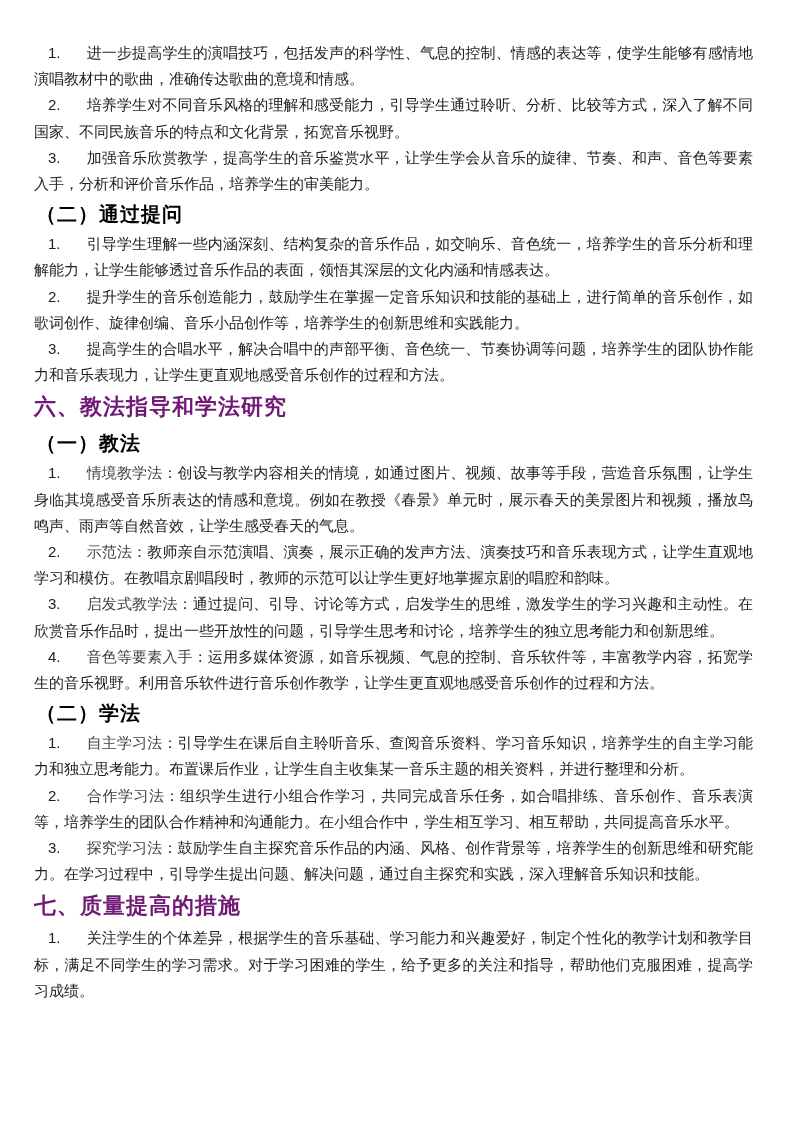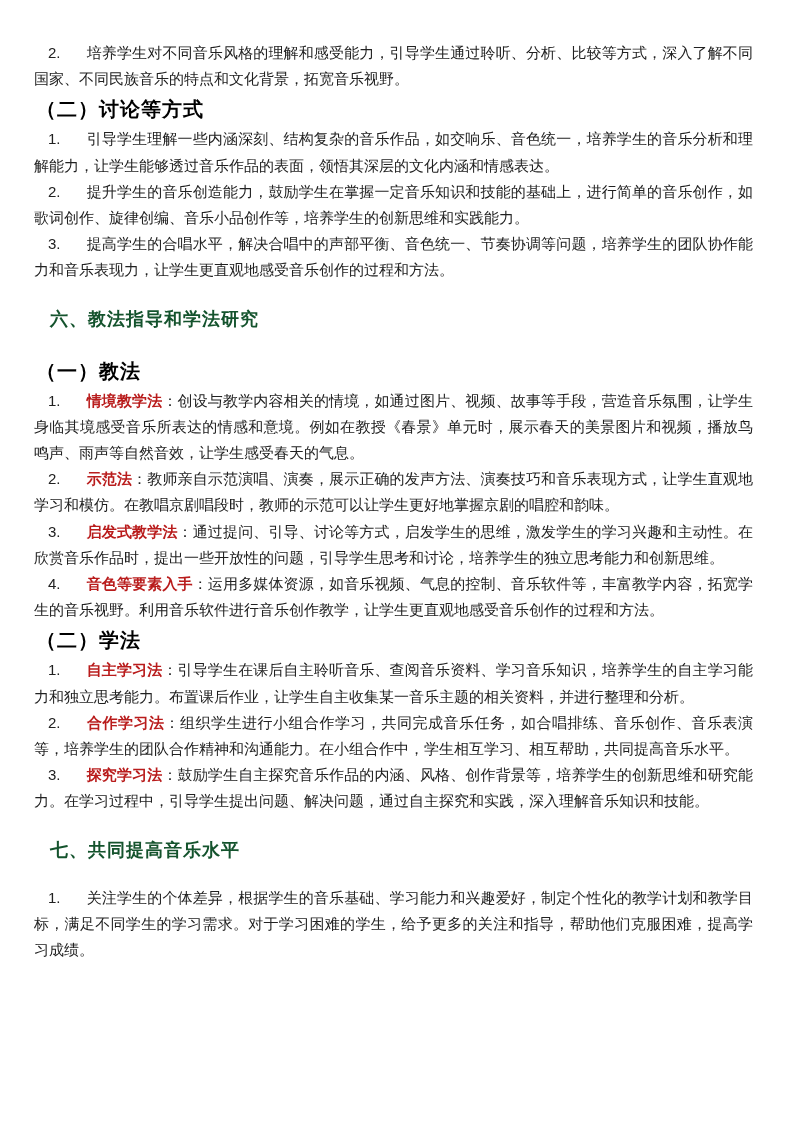--- a/index.html
+++ b/index.html
@@ -27,50 +27,52 @@
     line-height: 26.2px;
     text-align: justify;
     text-indent: 14px;
     color: #212121;
     word-break: break-all;
   }
   p.li .num {
     padding-right: 26px;
   }
   p.li .lead {
-    font-weight: bold;
-    color: #b91c1c;
+    font-weight: normal;
+    color: #404040;
   }
   .h1 {
-    font-size: 18px;
+    font-size: 22px;
     line-height: 38px;
     font-weight: bold;
-    color: #14532d;
+    color: #701a75;
     letter-spacing: 1px;
-    margin: 16px;
+    margin: 0;
   }
   .h2 {
     font-size: 20px;
     line-height: 34px;
     font-weight: bold;
     color: #000000;
     letter-spacing: 1px;
     margin: 0 0 0 2px;
   }
 </style>
 </head>
 <body>
 
 <div class="page">
 
+  <p class="li"><span class="num">1.</span><span class="txt">进一步提高学生的演唱技巧，包括发声的科学性、气息的控制、情感的表达等，使学生能够有感情地演唱教材中的歌曲，准确传达歌曲的意境和情感。</span></p>
 
   <p class="li"><span class="num">2.</span><span class="txt">培养学生对不同音乐风格的理解和感受能力，引导学生通过聆听、分析、比较等方式，深入了解不同国家、不同民族音乐的特点和文化背景，拓宽音乐视野。</span></p>
 
+  <p class="li"><span class="num">3.</span><span class="txt">加强音乐欣赏教学，提高学生的音乐鉴赏水平，让学生学会从音乐的旋律、节奏、和声、音色等要素入手，分析和评价音乐作品，培养学生的审美能力。</span></p>
 
-  <div class="h2">（二）讨论等方式</div>
+  <div class="h2">（二）通过提问</div>
 
   <p class="li"><span class="num">1.</span><span class="txt">引导学生理解一些内涵深刻、结构复杂的音乐作品，如交响乐、音色统一，培养学生的音乐分析和理解能力，让学生能够透过音乐作品的表面，领悟其深层的文化内涵和情感表达。</span></p>
 
   <p class="li"><span class="num">2.</span><span class="txt">提升学生的音乐创造能力，鼓励学生在掌握一定音乐知识和技能的基础上，进行简单的音乐创作，如歌词创作、旋律创编、音乐小品创作等，培养学生的创新思维和实践能力。</span></p>
 
   <p class="li"><span class="num">3.</span><span class="txt">提高学生的合唱水平，解决合唱中的声部平衡、音色统一、节奏协调等问题，培养学生的团队协作能力和音乐表现力，让学生更直观地感受音乐创作的过程和方法。</span></p>
 
   <div class="h1">六、教法指导和学法研究</div>
 
   <div class="h2">（一）教法</div>
@@ -84,17 +86,17 @@
   <p class="li"><span class="num">4.</span><span class="lead">音色等要素入手</span><span class="txt">：运用多媒体资源，如音乐视频、气息的控制、音乐软件等，丰富教学内容，拓宽学生的音乐视野。利用音乐软件进行音乐创作教学，让学生更直观地感受音乐创作的过程和方法。</span></p>
 
   <div class="h2">（二）学法</div>
 
   <p class="li"><span class="num">1.</span><span class="lead">自主学习法</span><span class="txt">：引导学生在课后自主聆听音乐、查阅音乐资料、学习音乐知识，培养学生的自主学习能力和独立思考能力。布置课后作业，让学生自主收集某一音乐主题的相关资料，并进行整理和分析。</span></p>
 
   <p class="li"><span class="num">2.</span><span class="lead">合作学习法</span><span class="txt">：组织学生进行小组合作学习，共同完成音乐任务，如合唱排练、音乐创作、音乐表演等，培养学生的团队合作精神和沟通能力。在小组合作中，学生相互学习、相互帮助，共同提高音乐水平。</span></p>
 
   <p class="li"><span class="num">3.</span><span class="lead">探究学习法</span><span class="txt">：鼓励学生自主探究音乐作品的内涵、风格、创作背景等，培养学生的创新思维和研究能力。在学习过程中，引导学生提出问题、解决问题，通过自主探究和实践，深入理解音乐知识和技能。</span></p>
 
-  <div class="h1">七、共同提高音乐水平</div>
+  <div class="h1">七、质量提高的措施</div>
 
   <p class="li"><span class="num">1.</span><span class="txt">关注学生的个体差异，根据学生的音乐基础、学习能力和兴趣爱好，制定个性化的教学计划和教学目标，满足不同学生的学习需求。对于学习困难的学生，给予更多的关注和指导，帮助他们克服困难，提高学习成绩。</span></p>
 
 </div>
 
 </body></html>

